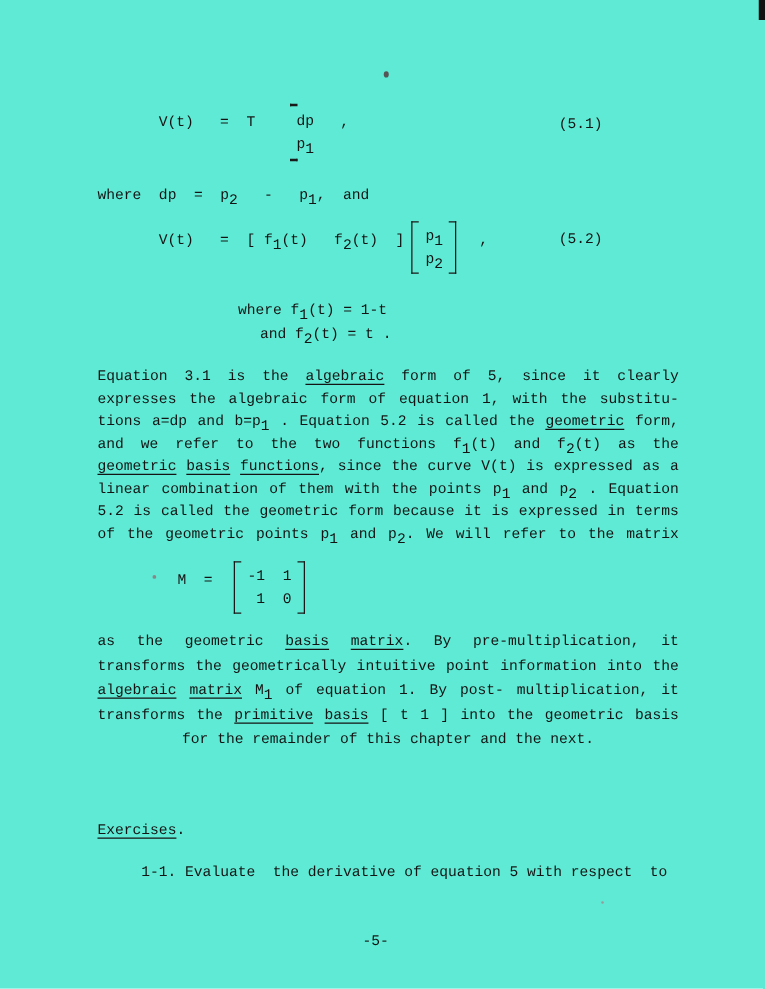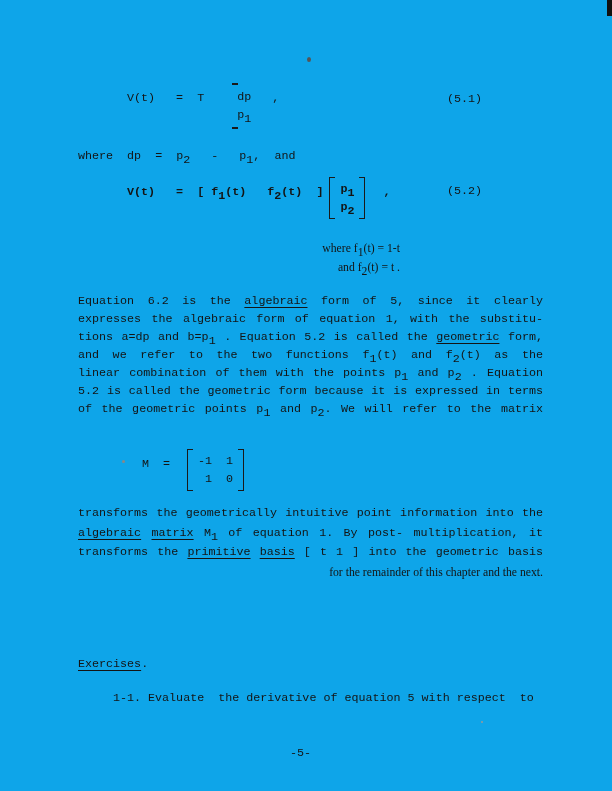--- a/index.html
+++ b/index.html
@@ -1,33 +1,33 @@
 <!DOCTYPE html>
 <html><head>
 <meta charset="utf-8">
 <style>
   html,body{margin:0;padding:0;background:#ffffff;}
   .page{
     position:relative;width:612px;height:791px;overflow:hidden;
-    background:#0ea5e9;color:#141414;
+    background:#5eead4;color:#141414;
     font-family:"Liberation Mono","DejaVu Sans Mono",monospace;
     font-size:11.7px;
   }
   .abs{position:absolute;white-space:pre;line-height:20px;text-align:center;}
   .eq{position:absolute;display:flex;align-items:flex-start;}
   .pre{white-space:pre;line-height:20px;}
   .mx{display:inline-flex;align-items:stretch;margin-top:-5px;}
   .mxb{display:flex;flex-direction:column;padding:3px 5px;line-height:18px;white-space:pre;}
   .mrow{white-space:pre;}
   .br{width:5px;}
   .br.l{border:1.5px solid #1a1a1a;border-right:none;}
   .br.r{border:1.5px solid #1a1a1a;border-left:none;}
   .para{position:absolute;width:465px;}
   .tline{text-align:justify;text-align-last:justify;}
-  .tline.nojust{text-align:right;text-align-last:auto;white-space:pre;font-family:Liberation Serif, serif;}
+  .tline.nojust{text-align:center;text-align-last:auto;white-space:pre;}
   .lh18{line-height:18px;}
   .lh19{line-height:19px;}
   .lh195{line-height:19.5px;}
   .ul{text-decoration:underline;text-underline-offset:3px;text-decoration-thickness:1.2px;}
   .sb{position:relative;top:4px;}
   .corner-mark{position:absolute;top:0;right:0;width:5px;height:16px;background:#111;}
   .speck{position:absolute;background:#777;border-radius:50%;}
   .speck.s1{left:307px;top:57px;width:4px;height:5px;background:#555;}
   .speck.s2{left:122px;top:460px;width:3px;height:3px;background:#888;}
   .speck.s3{left:481px;top:721px;width:2px;height:2px;background:#999;}
@@ -48,56 +48,58 @@
       <span class="br l"></span>
       <span class="mxb"><span class="mrow"><span>dp</span></span><span class="mrow"><span>p</span><span class="sb">1</span></span></span>
       <span class="br r"></span>
     </span>
     <span class="pre" style="margin-left:16px;">,</span>
   </div>
   <div class="abs" style="left:447px;top:89px;">(5.1)</div>
 
   <div class="abs" style="left:78px;top:146px;"><span>where  dp  =  p</span><span class="sb">2</span><span>   -   p</span><span class="sb">1</span><span>,  and</span></div>
 
-  <div class="eq" style="left:127px;top:182px;font-weight:bold;">
+  <div class="eq" style="left:127px;top:182px;">
     <span class="pre"><span>V(t)   =  [ f</span><span class="sb">1</span><span>(t)   f</span><span class="sb">2</span><span>(t)  ]</span></span>
     <span class="mx" style="margin-left:6px;">
       <span class="br l"></span>
       <span class="mxb"><span class="mrow"><span>p</span><span class="sb">1</span></span><span class="mrow"><span>p</span><span class="sb">2</span></span></span>
       <span class="br r"></span>
     </span>
     <span class="pre" style="margin-left:18px;">,</span>
   </div>
   <div class="abs" style="left:447px;top:181px;">(5.2)</div>
 
   <div class="para lh19" style="left:100px;top:239px;width:300px;">
       <div class="tline nojust"><span>where f</span><span class="sb">1</span><span>(t) = 1-t</span></div>
       <div class="tline nojust"><span>   and f</span><span class="sb">2</span><span>(t) = t .</span></div>
     </div>
 
   <div class="para lh18" style="left:78px;top:292px;">
-      <div class="tline"><span>Equation 6.2 is the </span><span class="ul">algebraic</span><span> form of 5, since it clearly</span></div>
+      <div class="tline"><span>Equation 3.1 is the </span><span class="ul">algebraic</span><span> form of 5, since it clearly</span></div>
       <div class="tline"><span>expresses the algebraic form of equation 1, with the substitu-</span></div>
       <div class="tline"><span>tions a=dp and b=p</span><span class="sb">1</span><span> . Equation 5.2 is called the </span><span class="ul">geometric</span><span> form,</span></div>
       <div class="tline"><span>and we refer to the two functions f</span><span class="sb">1</span><span>(t) and f</span><span class="sb">2</span><span>(t) as the</span></div>
+      <div class="tline"><span class="ul">geometric</span><span> </span><span class="ul">basis</span><span> </span><span class="ul">functions</span><span>, since the curve V(t) is expressed as a</span></div>
       <div class="tline"><span>linear combination of them with the points p</span><span class="sb">1</span><span> and p</span><span class="sb">2</span><span> . Equation</span></div>
       <div class="tline"><span>5.2 is called the geometric form because it is expressed in terms</span></div>
       <div class="tline"><span>of the geometric points p</span><span class="sb">1</span><span> and p</span><span class="sb">2</span><span>. We will refer to the matrix</span></div>
     </div>
 
   <div class="eq" style="left:142px;top:454px;">
     <span class="pre"><span>M  =</span></span>
     <span class="mx" style="margin-left:17px;">
       <span class="br l"></span>
       <span class="mxb"><span class="mrow"><span>-1  1</span></span><span class="mrow"><span> 1  0</span></span></span>
       <span class="br r"></span>
     </span>
   </div>
 
   <div class="para lh195" style="left:78px;top:504px;">
+      <div class="tline"><span>as the geometric </span><span class="ul">basis</span><span> </span><span class="ul">matrix</span><span>. By pre-multiplication, it</span></div>
       <div class="tline"><span>transforms the geometrically intuitive point information into the</span></div>
       <div class="tline"><span class="ul">algebraic</span><span> </span><span class="ul">matrix</span><span> M</span><span class="sb">1</span><span> of equation 1. By post- multiplication, it</span></div>
       <div class="tline"><span>transforms the </span><span class="ul">primitive</span><span> </span><span class="ul">basis</span><span> [ t 1 ] into the geometric basis</span></div>
       <div class="tline nojust"><span>for the remainder of this chapter and the next.</span></div>
     </div>
 
   <div class="abs" style="left:78px;top:654px;"><span class="ul">Exercises</span><span>.</span></div>
   <div class="abs" style="left:113px;top:688px;"><span>1-1. Evaluate  the derivative of equation 5 with respect  to</span></div>
 
   <div class="abs" style="left:290px;top:743px;">-5-</div>

